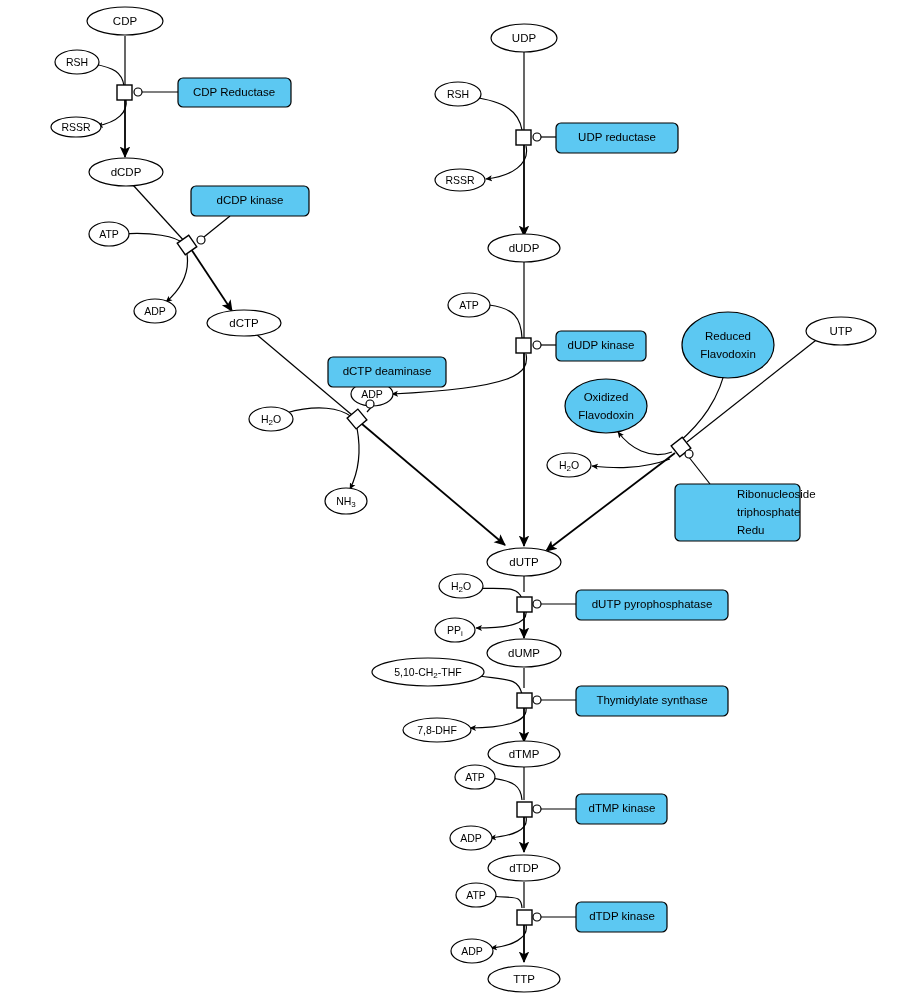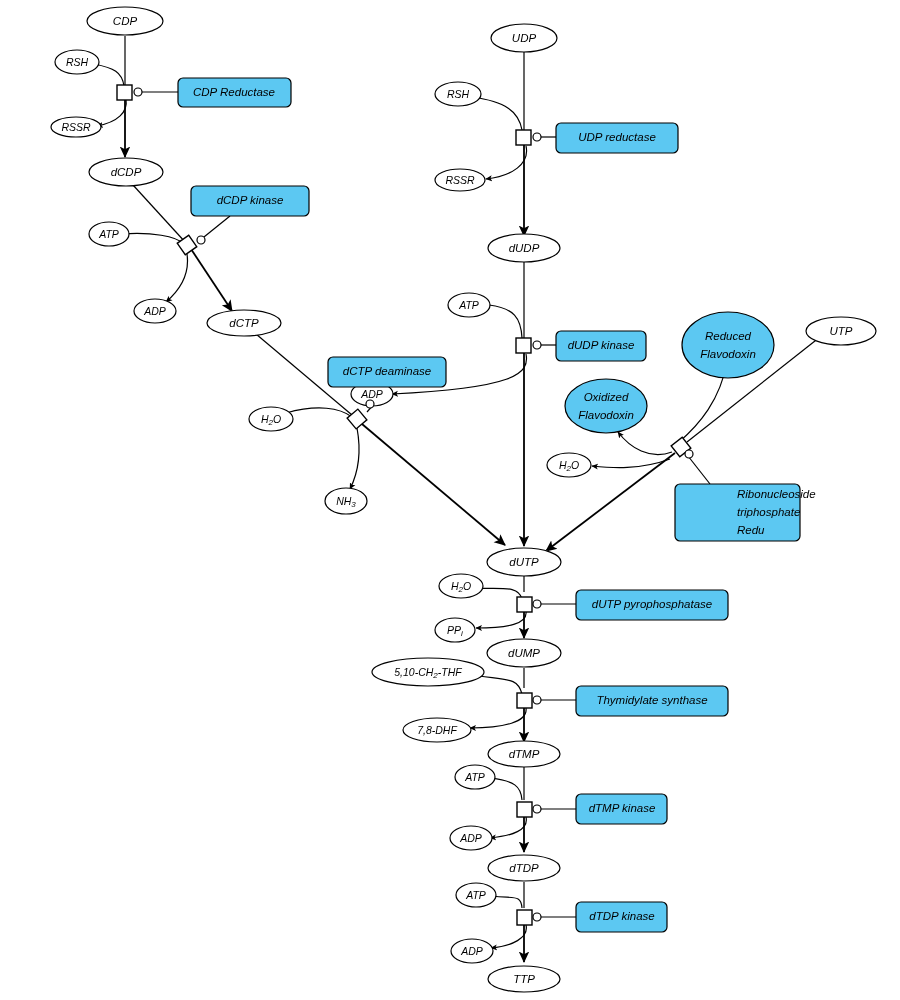--- a/index.html
+++ b/index.html
@@ -1,18 +1,18 @@
 <!DOCTYPE html>
 <html><head>
 <meta charset="utf-8">
 <style>
   html,body{margin:0;padding:0;background:#ffffff;}
   body{width:900px;height:1000px;overflow:hidden;
        font-family:"Liberation Sans","DejaVu Sans",sans-serif;}
-  #canvas{position:relative;width:900px;height:752px;font-style:italic;}
+  #canvas{position:relative;width:900px;height:752px;}
   svg{display:block;}
   .node-ell{fill:#ffffff;stroke:#000000;stroke-width:1.2;}
   .node-ell-blue{fill:#5CC8F2;stroke:#000000;stroke-width:1.2;}
   .enz-box{fill:#5CC8F2;stroke:#000000;stroke-width:1.2;}
   .edge{fill:none;stroke:#000000;stroke-width:1.2;}
   .edge-thick{fill:none;stroke:#000000;stroke-width:1.8;}
   .rxn-sq{fill:#ffffff;stroke:#000000;stroke-width:1.4;}
   .rxn-circ{fill:#ffffff;stroke:#000000;stroke-width:1.2;}
   text{font-family:"Liberation Sans","DejaVu Sans",sans-serif;
        fill:#000000;text-anchor:middle;dominant-baseline:middle;}

